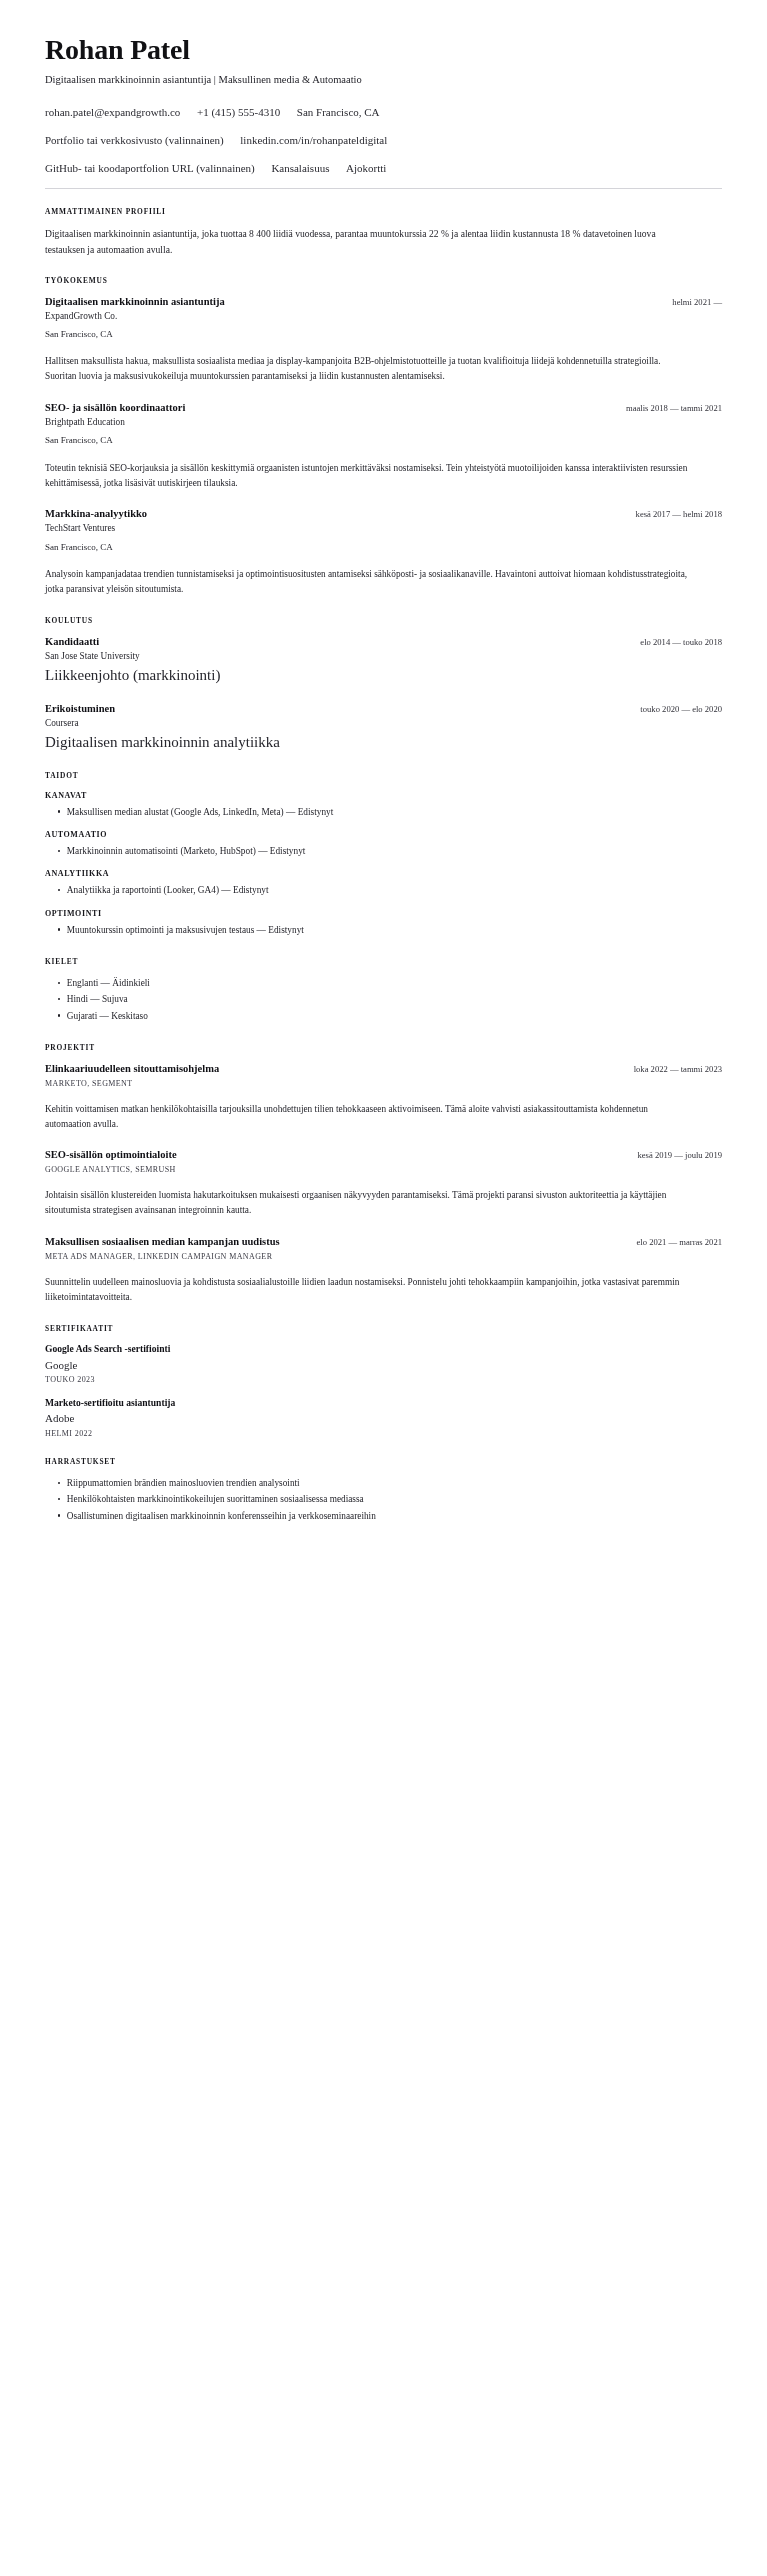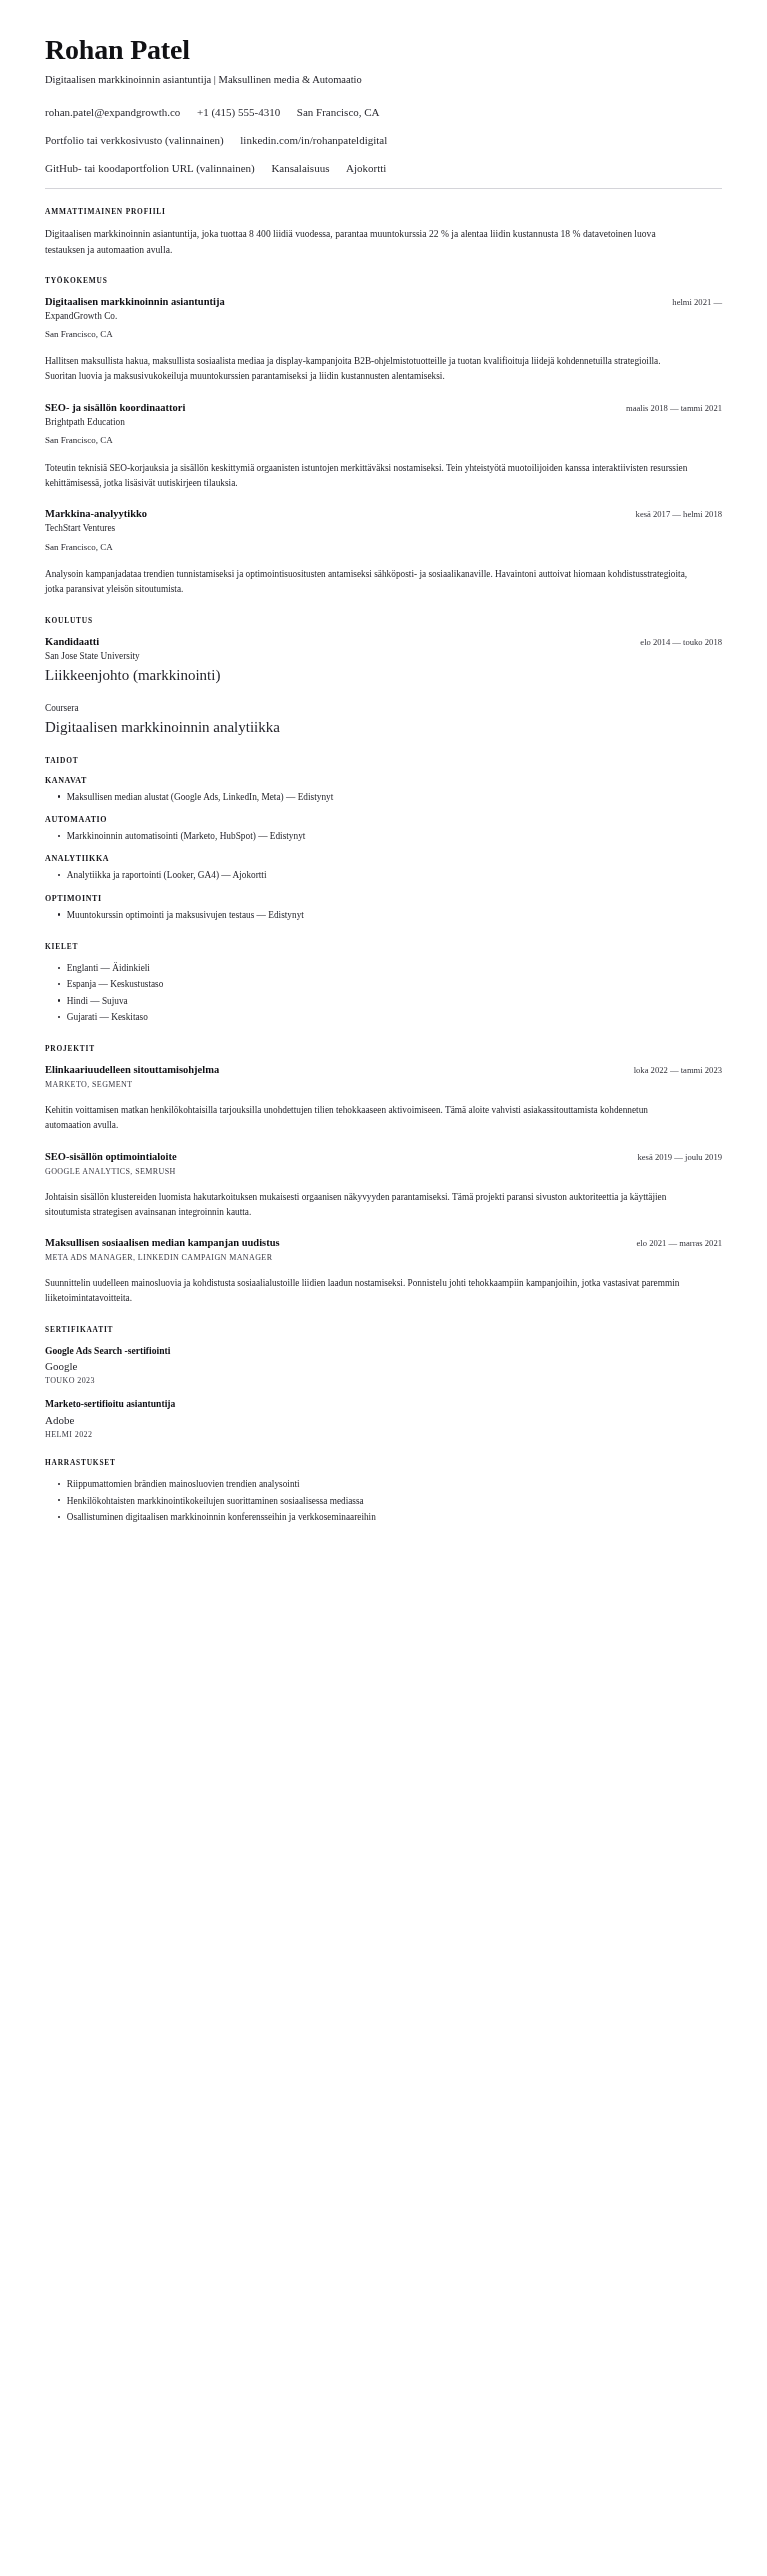--- a/index.html
+++ b/index.html
@@ -262,20 +262,24 @@
       <div class="entry-head">
         <div class="entry-title">Kandidaatti</div>
         <div class="entry-date">elo 2014 — touko 2018</div>
       </div>
       <div class="entry-org">San Jose State University</div>
       <div class="entry-sub">Liikkeenjohto (markkinointi)</div>
     </div>
 
 
     <div class="entry">
+      <div class="entry-head">
+        <div class="entry-title">Erikoistuminen</div>
+        <div class="entry-date">touko 2020 — elo 2020</div>
+      </div>
       <div class="entry-org">Coursera</div>
       <div class="entry-sub">Digitaalisen markkinoinnin analytiikka</div>
     </div>
   </section>
 
   <section class="section">
     <h2 class="section-title">TAIDOT</h2>
 
     <div class="skill-group">
       <div class="skill-group-title">KANAVAT</div>
@@ -287,37 +291,36 @@
     <div class="skill-group">
       <div class="skill-group-title">AUTOMAATIO</div>
       <ul class="bullets">
         <li>Markkinoinnin automatisointi (Marketo, HubSpot) — Edistynyt</li>
       </ul>
     </div>
 
     <div class="skill-group">
       <div class="skill-group-title">ANALYTIIKKA</div>
       <ul class="bullets">
-        <li>Analytiikka ja raportointi (Looker, GA4) — Ajokortti</li>
+        <li>Analytiikka ja raportointi (Looker, GA4) — Edistynyt</li>
       </ul>
     </div>
 
     <div class="skill-group">
       <div class="skill-group-title">OPTIMOINTI</div>
       <ul class="bullets">
         <li>Muuntokurssin optimointi ja maksusivujen testaus — Edistynyt</li>
       </ul>
     </div>
   </section>
 
   <section class="section">
     <h2 class="section-title">KIELET</h2>
     <ul class="bullets">
       <li>Englanti — Äidinkieli</li>
-      <li>Espanja — Keskustustaso</li>
       <li>Hindi — Sujuva</li>
       <li>Gujarati — Keskitaso</li>
     </ul>
   </section>
 
   <section class="section">
     <h2 class="section-title">PROJEKTIT</h2>
 
     <div class="entry">
       <div class="entry-head">

